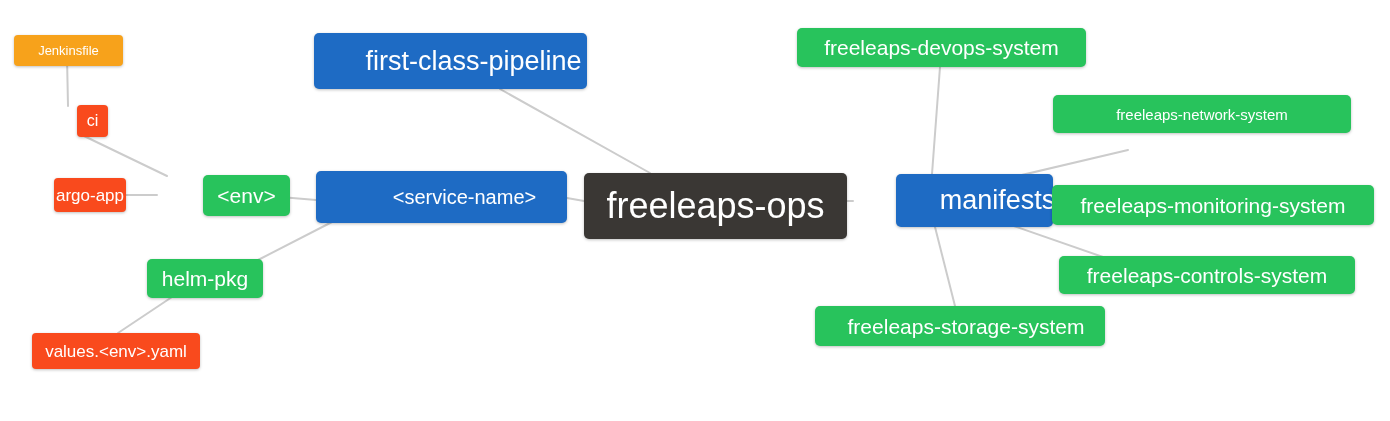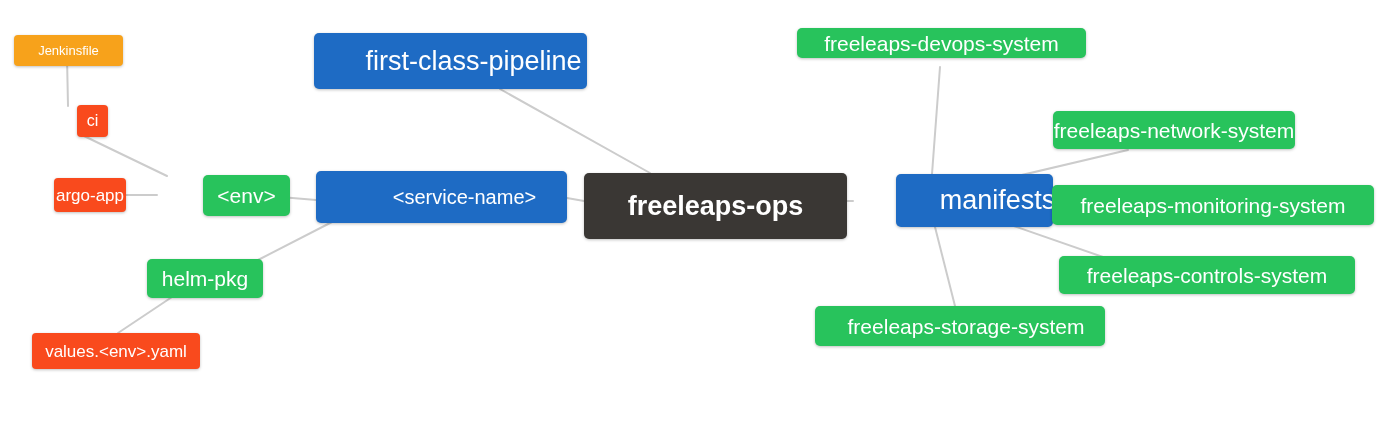--- a/index.html
+++ b/index.html
@@ -48,24 +48,24 @@
   .c-orange { background: #F7A21B; }
   
   .n-jenkinsfile { left: 14px;   top: 26px;  width: 109px;  height: 31px; font-size: 13px; border-radius: 4px; margin-top: 9px; }
   .n-ci          { left: 53px;   top: 105px; width: 31px;  height: 32px; font-size: 16px; border-radius: 4px; }
   .n-argo        { left: 30px;   top: 178px; width: 72px;  height: 34px; font-size: 17px; border-radius: 4px; }
   .n-env         { left: 157px;  top: 175px; width: 87px;  height: 41px; font-size: 21px; margin-left: 46px; }
   .n-helm        { left: 147px;  top: 259px; width: 116px; height: 39px; font-size: 21px; }
   .n-values      { left: 8px;    top: 333px; width: 168px; height: 36px; font-size: 17px; border-radius: 4px; }
   .n-fcp         { left: 314px;  top: 33px;  width: 273px; height: 56px; font-size: 27px; }
   .n-service     { left: 316px;  top: 171px; width: 251px; height: 52px; font-size: 20px; }
-  .n-ops         { left: 584px;  top: 173px; width: 263px; height: 66px; font-size: 27px; font-weight: bold; }
+  .n-ops         { left: 584px;  top: 173px; width: 263px; height: 66px; font-size: 36px; }
   .n-manifests   { left: 852px;  top: 174px; width: 157px; height: 53px; font-size: 27px; margin-left: 44px; }
-  .n-devops      { left: 797px;  top: 28px;  width: 289px; height: 30px; font-size: 21px; }
-  .n-network     { left: 1053px; top: 111px; width: 242px; height: 38px; font-size: 21px; }
+  .n-devops      { left: 797px;  top: 28px;  width: 289px; height: 39px; font-size: 21px; }
+  .n-network     { left: 1053px; top: 95px; width: 298px; height: 38px; font-size: 15px; }
   .n-monitoring  { left: 1052px; top: 185px; width: 322px; height: 40px; font-size: 21px; }
   .n-controls    { left: 1059px; top: 256px; width: 296px; height: 38px; font-size: 21px; }
   .n-storage     { left: 815px;  top: 306px; width: 290px; height: 40px; font-size: 21px; padding-left: 12px; }
 </style>
 </head>
 <body>
 
 <div class="canvas">
 
   <svg class="edges" viewBox="0 0 1390 421" xmlns="http://www.w3.org/2000/svg">

